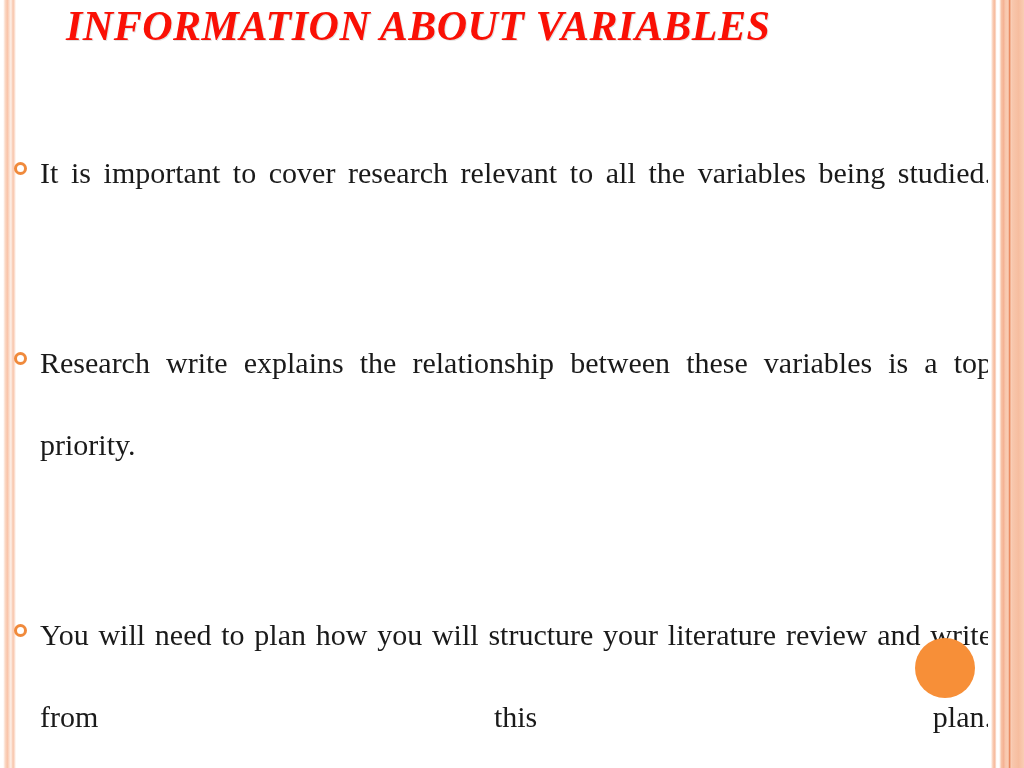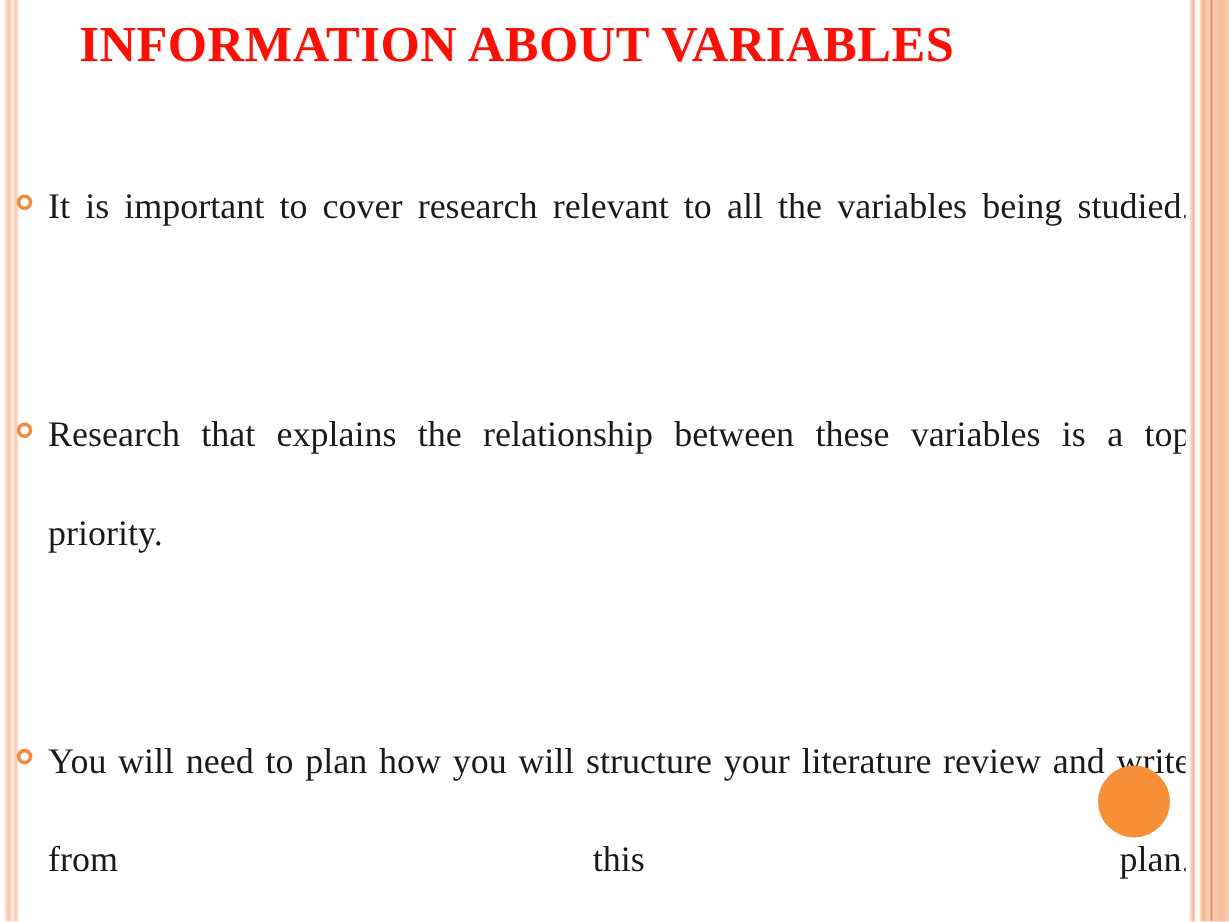--- a/index.html
+++ b/index.html
@@ -72,26 +72,27 @@
     top: 0;
     width: 12px;
     height: 768px;
     background: linear-gradient(to right, #f8c8ae 0%, #f6bd9f 55%, #f9cdb4 100%);
   }
 
   
   .slide-title {
     position: absolute;
     left: 66px;
-    top: 12px;
+    top: 0;
     width: 880px;
     color: #fa1005;
     font-family: "Liberation Serif", "DejaVu Serif", serif;
     font-size: 42px;
     font-weight: bold;
+    font-style: italic;
     letter-spacing: 0.5px;
     line-height: 52px;
     white-space: nowrap;
     text-shadow: 1px 1px 0 rgba(180,180,180,0.38);
   }
 
   
   .body-list {
     position: absolute;
     left: 0;
@@ -160,21 +161,21 @@
 
   <ul class="body-list">
 
     <li class="bullet-item">
       <span class="bullet-marker"></span>
       <span class="bullet-text">It is important to cover research relevant to all the variables being studied.</span>
     </li>
 
     <li class="bullet-item">
       <span class="bullet-marker"></span>
-      <span class="bullet-text">Research that explains the relationship between these variables is a top priority.</span>
+      <span class="bullet-text">Research write explains the relationship between these variables is a top priority.</span>
     </li>
 
     <li class="bullet-item">
       <span class="bullet-marker"></span>
       <span class="bullet-text">You will need to plan how you will structure your literature review and write from this plan.</span>
     </li>
 
   </ul>
 
   <div class="corner-dot"></div>

